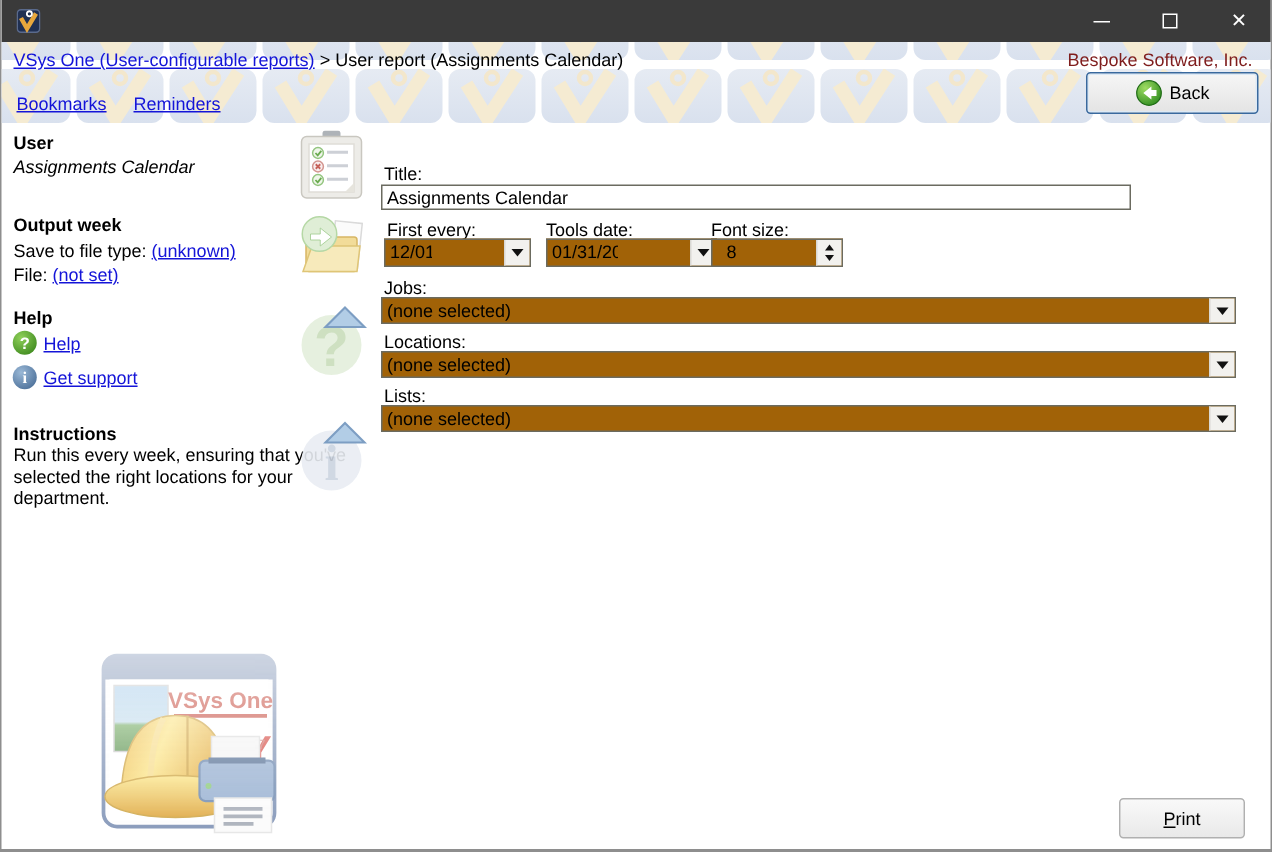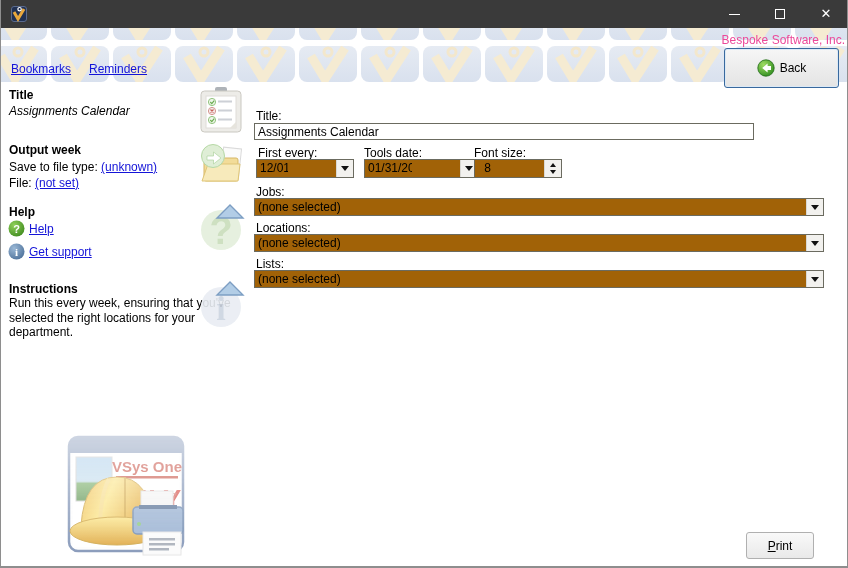--- a/index.html
+++ b/index.html
@@ -20,23 +20,23 @@
   .closex { font-size: 13px; line-height: 28px; }
 
   
   .wm-band { left: 0; top: 28px; width: 848px; height: 56px; overflow: hidden; pointer-events: none; }
   .wm-tile { position: absolute; width: 58px; height: 36px; border-radius: 8px;
              background: linear-gradient(180deg,#e6ebf3,#d9e1ee); overflow: hidden; }
 
   
   .crumb { left: 8px; top: 33px; white-space: nowrap; }
   .link { color: #1414d8; text-decoration: underline; cursor: pointer; }
-  .company { top: 33px; right: 2px; color: #ec4899; white-space: nowrap; }
+  .company { top: 33px; right: 12px; color: #7f1d1d; white-space: nowrap; }
   .navlink { top: 62px; }
-  .backbtn { left: 723px; top: 48px; width: 115px; height: 40px; border: 1px solid #39699e; border-radius: 3px;
+  .backbtn { left: 723px; top: 48px; width: 115px; height: 28px; border: 1px solid #39699e; border-radius: 3px;
              background: linear-gradient(180deg,#f6f6f6,#e4e4e4); display: flex; align-items: center; justify-content: center;
              gap: 5px; cursor: pointer; box-shadow: inset 0 0 0 1px #dcE9f5; }
 
   
   .h { font-weight: bold; }
   .ital { font-style: italic; }
   .para { left: 8px; top: 296px; width: 232px; line-height: 14.5px; }
   .mini-ic { width: 17px; height: 17px; }
 
   
@@ -49,21 +49,21 @@
         font-size: 12px; padding: 0 3px; background: #fff; }
   .combo { border: 1px solid #6b6b60; background: #a16207; display: flex; align-items: stretch; cursor: pointer; gap: 48px; }
   .combo .val { flex: 1; padding: 1px 3px 0; overflow: hidden; white-space: nowrap; }
   .combo .val.r { text-align: right; padding-right: 5px; }
   .abtn { width: 17px; background: #f2f1ee; border-left: 1px solid #d9d8d3; display: flex; align-items: center; justify-content: center; }
   .tri-dn { width: 0; height: 0; border-left: 4px solid transparent; border-right: 4px solid transparent; border-top: 5px solid #111; }
   .tri-up-s { width: 0; height: 0; border-left: 3px solid transparent; border-right: 3px solid transparent; border-bottom: 4px solid #111; }
   .tri-dn-s { width: 0; height: 0; border-left: 3px solid transparent; border-right: 3px solid transparent; border-top: 4px solid #111; }
   .spincol { width: 17px; background: #f2f1ee; border-left: 1px solid #d9d8d3; display: flex; flex-direction: column; align-items: center; justify-content: space-evenly; }
 
-  .printbtn { left: 745px; top: 532px; width: 68px; height: 27px; border: 1px solid #b0b0b0; border-radius: 3px;
+  .printbtn { left: 745px; top: 532px; width: 84px; height: 27px; border: 1px solid #b0b0b0; border-radius: 3px;
               background: linear-gradient(180deg,#f9f9f9,#e9e9e9); display: flex; align-items: center; justify-content: center; cursor: pointer; }
   .mn { text-decoration: underline; }
 
   
   .logo-wrap { left: 58px; top: 433px; width: 132px; height: 126px; opacity: .82; pointer-events: none;
                -webkit-mask-image: linear-gradient(180deg, rgba(0,0,0,.40) 0%, rgba(0,0,0,.72) 50%, rgba(0,0,0,1) 100%);
                mask-image: linear-gradient(180deg, rgba(0,0,0,.40) 0%, rgba(0,0,0,.72) 50%, rgba(0,0,0,1) 100%); }
 </style>
 </head>
 <body>
@@ -195,40 +195,45 @@
       <div class="wm-tile" style="left: 732px; top: 18px;"><svg width="58" height="36" viewBox="0 0 58 36">
           <circle cx="29" cy="6" r="4" fill="none" stroke="#f3e7cc" stroke-width="3"></circle>
           <polyline points="12,10 26,33 46,2" fill="none" stroke="#f5ebd2" stroke-width="9"></polyline>
         </svg></div>
       <div class="wm-tile" style="left: 794px; top: 18px;"><svg width="58" height="36" viewBox="0 0 58 36">
           <circle cx="29" cy="6" r="4" fill="none" stroke="#f3e7cc" stroke-width="3"></circle>
           <polyline points="12,10 26,33 46,2" fill="none" stroke="#f5ebd2" stroke-width="9"></polyline>
         </svg></div>
     </div>
 
+  <div class="abs crumb">
+    <span class="link">VSys One (User-configurable reports)</span>
+    <span>&gt;</span>
+    <span>User report (Assignments Calendar)</span>
+  </div>
   <div class="abs company">Bespoke Software, Inc.</div>
 
   <span class="abs navlink link" style="left:10px">Bookmarks</span>
   <span class="abs navlink link" style="left:88px">Reminders</span>
 
   <div class="abs backbtn">
     <svg width="18" height="18" viewBox="0 0 18 18">
       <defs>
           <radialGradient id="bg1" cx="35%" cy="30%" r="80%">
         <stop offset="0%" stop-color="#9fdc62"></stop>
             <stop offset="100%" stop-color="#2c8a1e"></stop>
       </radialGradient>
         </defs>
       <circle cx="9" cy="9" r="8.2" fill="url(#bg1)" stroke="#1f6b15" stroke-width="0.8"></circle>
       <path d="M10.6 4.6 L5.2 9 L10.6 13.4 L10.6 11 L14 11 L14 7 L10.6 7 Z" fill="#ffffff"></path>
     </svg>
     <span>Back</span>
   </div>
 
-  <div class="abs h" style="left:8px;top:88px">Title</div>
+  <div class="abs h" style="left:8px;top:88px">User</div>
   <div class="abs ital" style="left:8px;top:104px">Assignments Calendar</div>
 
   <div class="abs h" style="left:8px;top:143px">Output week</div>
   <div class="abs" style="left:8px;top:160px">
     <span>Save to file type: </span><span class="link">(unknown)</span>
   </div>
   <div class="abs" style="left:8px;top:176px">
     <span>File: </span><span class="link">(not set)</span>
   </div>
 

